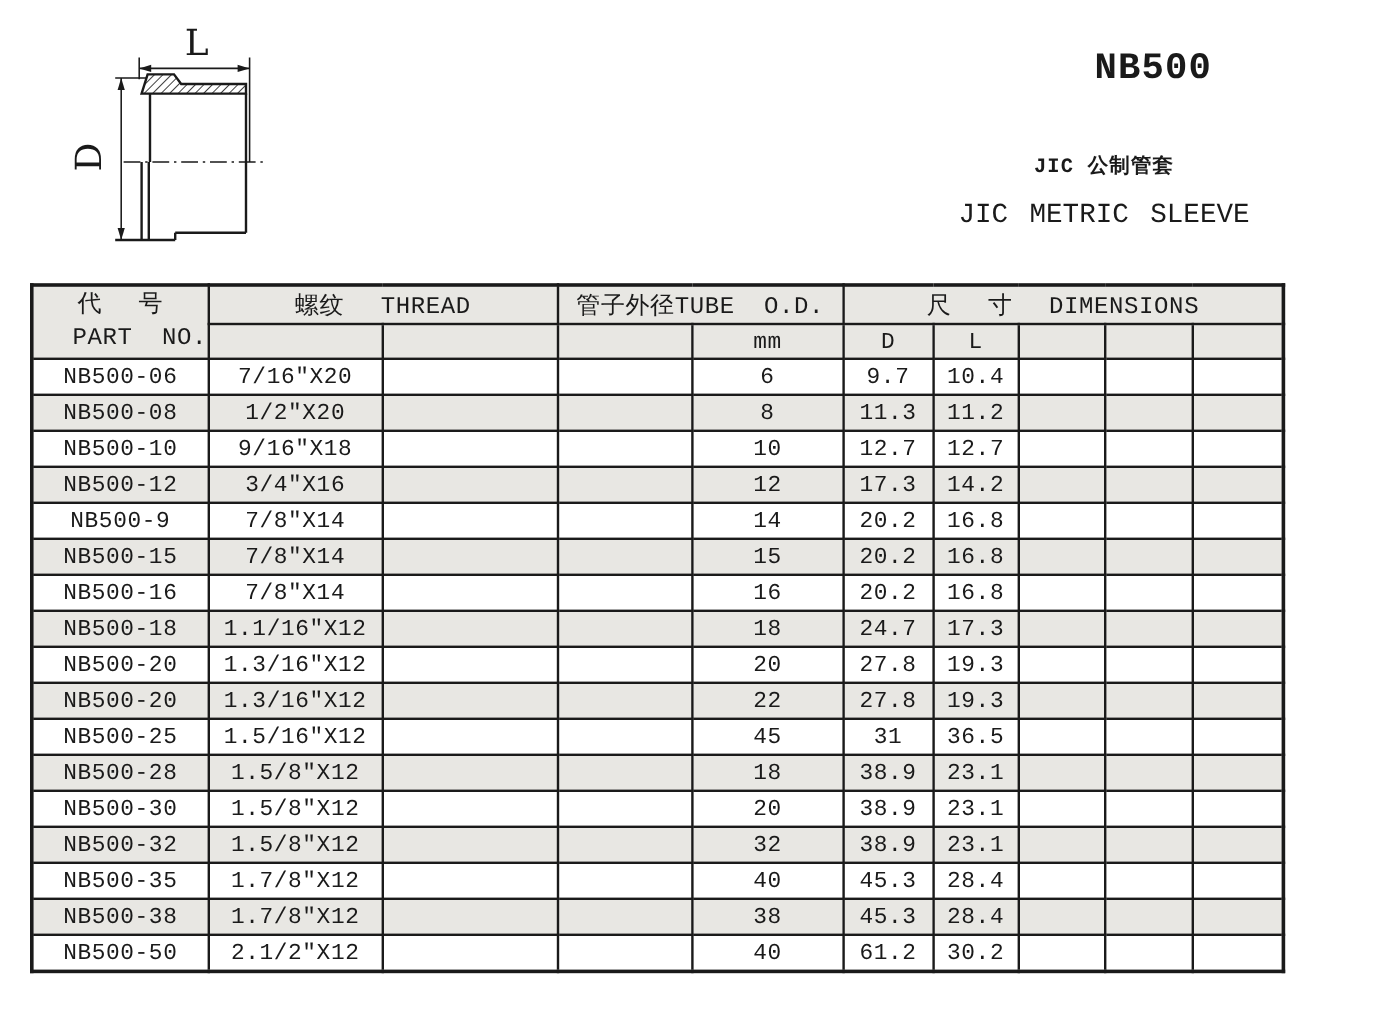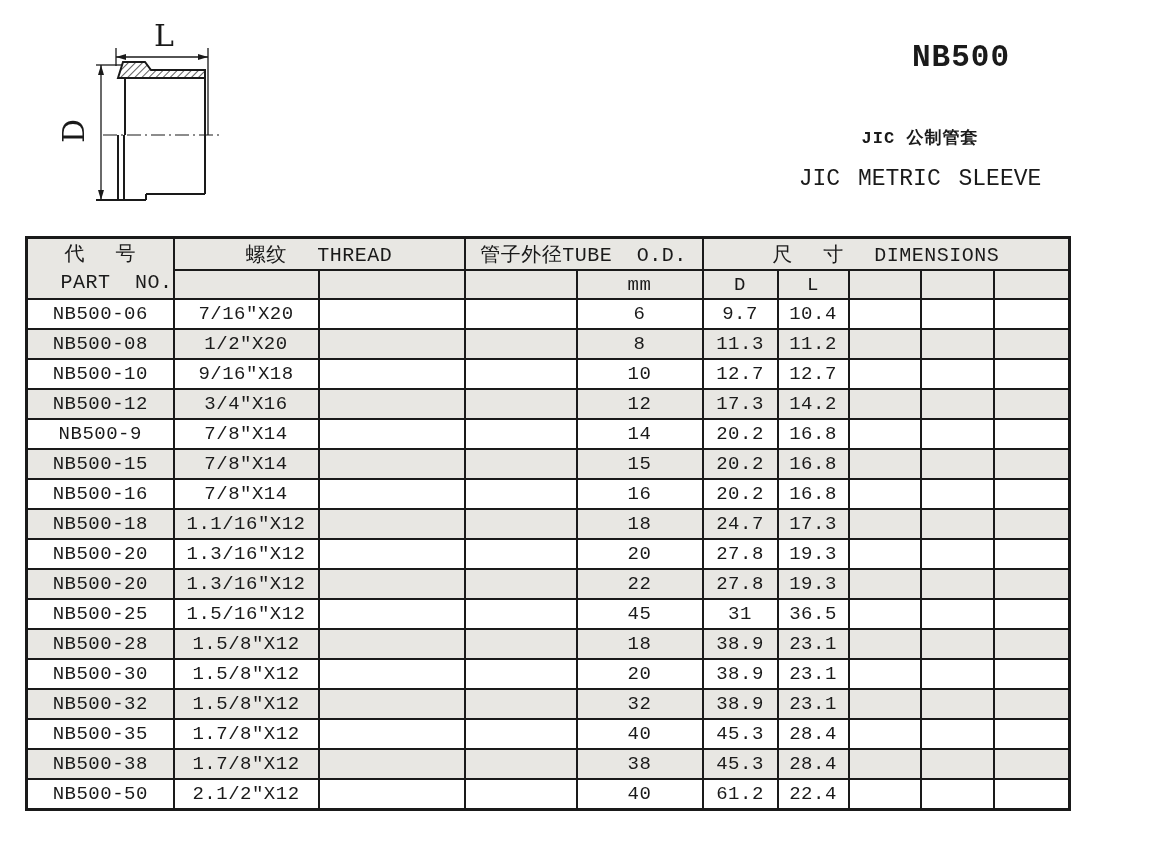--- a/index.html
+++ b/index.html
@@ -333,21 +333,21 @@
           <td></td>
           <td></td>
         </tr>
         <tr>
           <td>NB500-50</td>
           <td>2.1/2″X12</td>
           <td></td>
           <td></td>
           <td>40</td>
           <td>61.2</td>
-          <td>22.4</td>
+          <td>30.2</td>
           <td></td>
           <td></td>
           <td></td>
         </tr>
       </tbody>
   </table>
 
 </div>
 
 </body></html>

